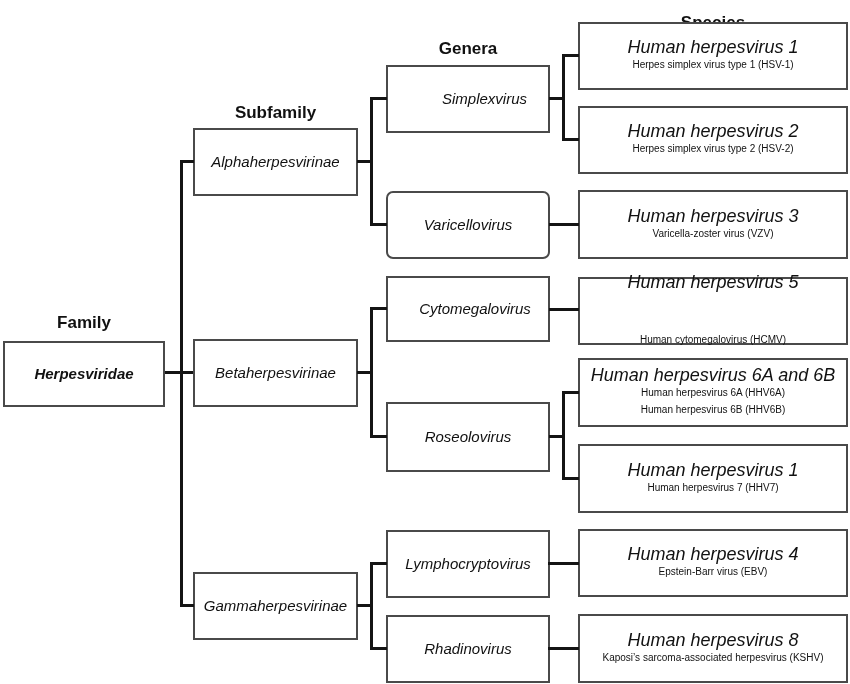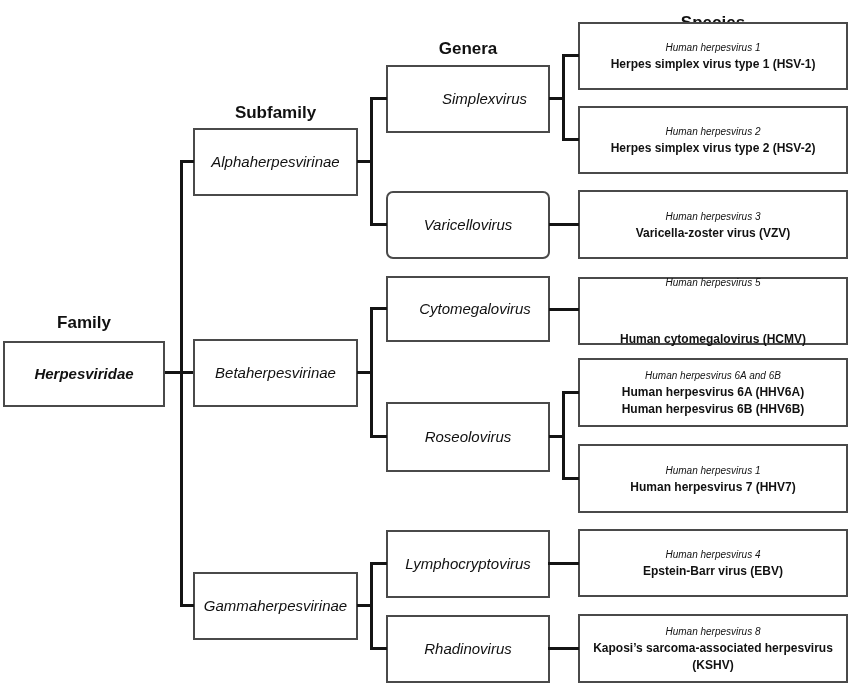--- a/index.html
+++ b/index.html
@@ -34,26 +34,26 @@
   .box .name {
     font-style: italic;
     font-size: 15px;
     line-height: 18px;
   }
   .box.family-box .name {
     font-weight: bold;
   }
   .box.species .taxon {
     font-style: italic;
-    font-size: 10px;
+    font-size: 18px;
     line-height: 17px;
   }
   .box.species .common {
-    font-weight: bold;
-    font-size: 12px;
+    font-weight: normal;
+    font-size: 10px;
     line-height: 17px;
   }
   .line {
     position: absolute;
     background: #141414;
   }
 </style>
 </head>
 <body>
 

